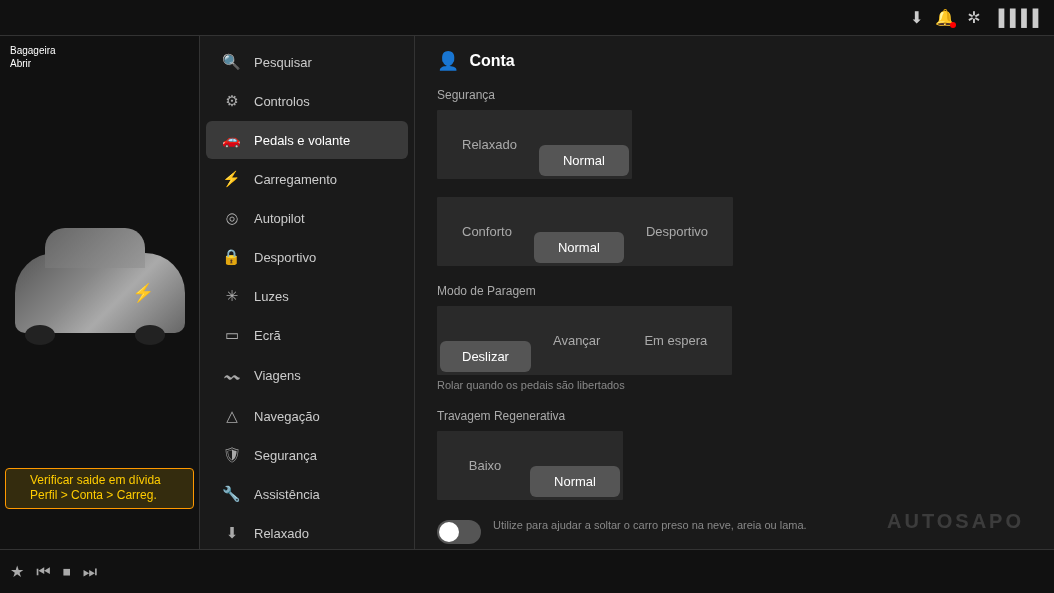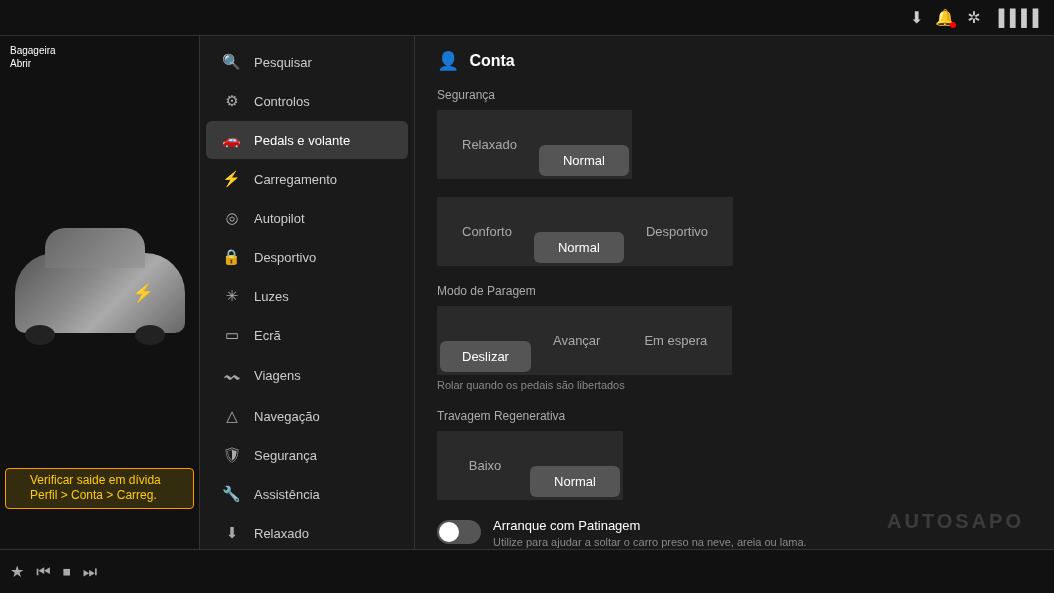--- a/index.html
+++ b/index.html
@@ -431,21 +431,20 @@
       <div class="section-title">Travagem Regenerativa</div>
       <div class="btn-group">
         <button class="btn-option">Baixo</button>
         <button class="btn-option selected">Normal</button>
       </div>
     </div>
 
     <div class="toggle-row">
       <div class="toggle"></div>
       <div class="toggle-label">
-        <div class="toggle-title">Arranque com Patinagem</div>
         <div class="toggle-desc">Utilize para ajudar a soltar o carro preso na neve, areia ou lama.</div>
       </div>
     </div>
 
     <div class="toggle-row">
       <div class="toggle"></div>
     </div>
 
     <div style="position: absolute; bottom: 60px; right: 30px; font-size: 20px; font-weight: 900; color: rgba(255,255,255,0.15); letter-spacing: 3px; pointer-events: none;">AUTOSAPO</div>
   </div>

